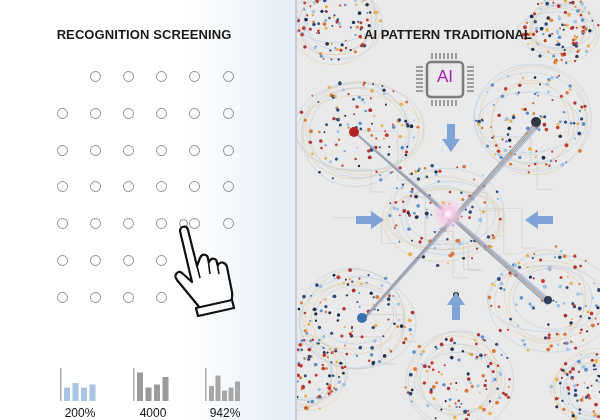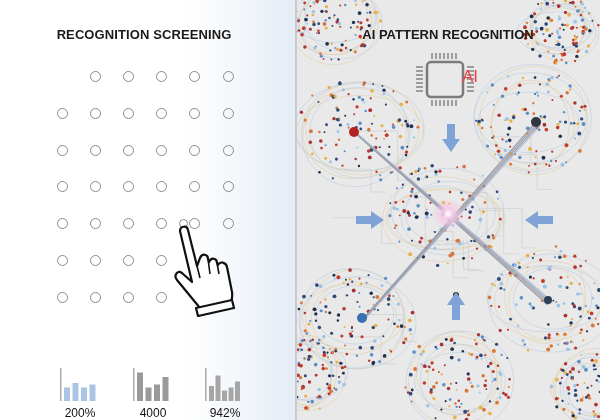--- a/index.html
+++ b/index.html
@@ -29,22 +29,22 @@
     position: absolute; left: 296px; top: 0; width: 304px; height: 420px;
     background: #e9e9e9; overflow: hidden;
   }
   .divider { position: absolute; left: 295px; top: 0; width: 1.5px; height: 420px; background: #c8ccd2; }
   .right-title {
     position: absolute; left: 296px; top: 27px; width: 304px; text-align: center;
     font-size: 13px; font-weight: bold; color: #1a1a1a; z-index: 3;
   }
   .chip { position: absolute; left: 412px; top: 52px; width: 66px; height: 55px; z-index: 3; }
   .chip-label {
-    position: absolute; left: 0; top: 15px; width: 66px; text-align: right;
-    font-size: 17px; color: #ef4444; font-family: "Liberation Sans", sans-serif;
+    position: absolute; left: 0; top: 15px; width: 66px; text-align: center;
+    font-size: 17px; color: #a21caf; font-family: "Liberation Sans", sans-serif;
   }
   .net { position: absolute; left: 296px; top: 0; width: 304px; height: 420px; }
   .arrow { position: absolute; z-index: 3; }
 </style>
 </head>
 <body>
 
 <div class="left"></div>
 <div class="left-title">RECOGNITION SCREENING</div>
 
@@ -1320,21 +1320,21 @@
       <radialGradient id="glow">
         <stop offset="0" stop-color="#ffffff"></stop>
         <stop offset="0.35" stop-color="#f6c6e6" stop-opacity="0.9"></stop>
         <stop offset="1" stop-color="#f6c6e6" stop-opacity="0"></stop>
       </radialGradient>
     </defs>
     <circle cx="152" cy="214" r="16" fill="url(#glow)"></circle>
   </svg>
 <div class="divider"></div>
 
-<div class="right-title">AI PATTERN RECOGNITION</div>
+<div class="right-title">AI PATTERN TRADITIONAL</div>
 
 <div class="chip">
   <svg width="66" height="55" viewBox="0 0 66 55">
     <rect x="15" y="10" width="36" height="35" rx="4" fill="none" stroke="#7c7c7c" stroke-width="2.5"></rect>
     <g stroke="#8a8a8a" stroke-width="1.6">
       <line x1="20" y1="1" x2="20" y2="7"></line>
         <line x1="24" y1="1" x2="24" y2="7"></line>
         <line x1="28" y1="1" x2="28" y2="7"></line>
         <line x1="32" y1="1" x2="32" y2="7"></line>
         <line x1="36" y1="1" x2="36" y2="7"></line>

